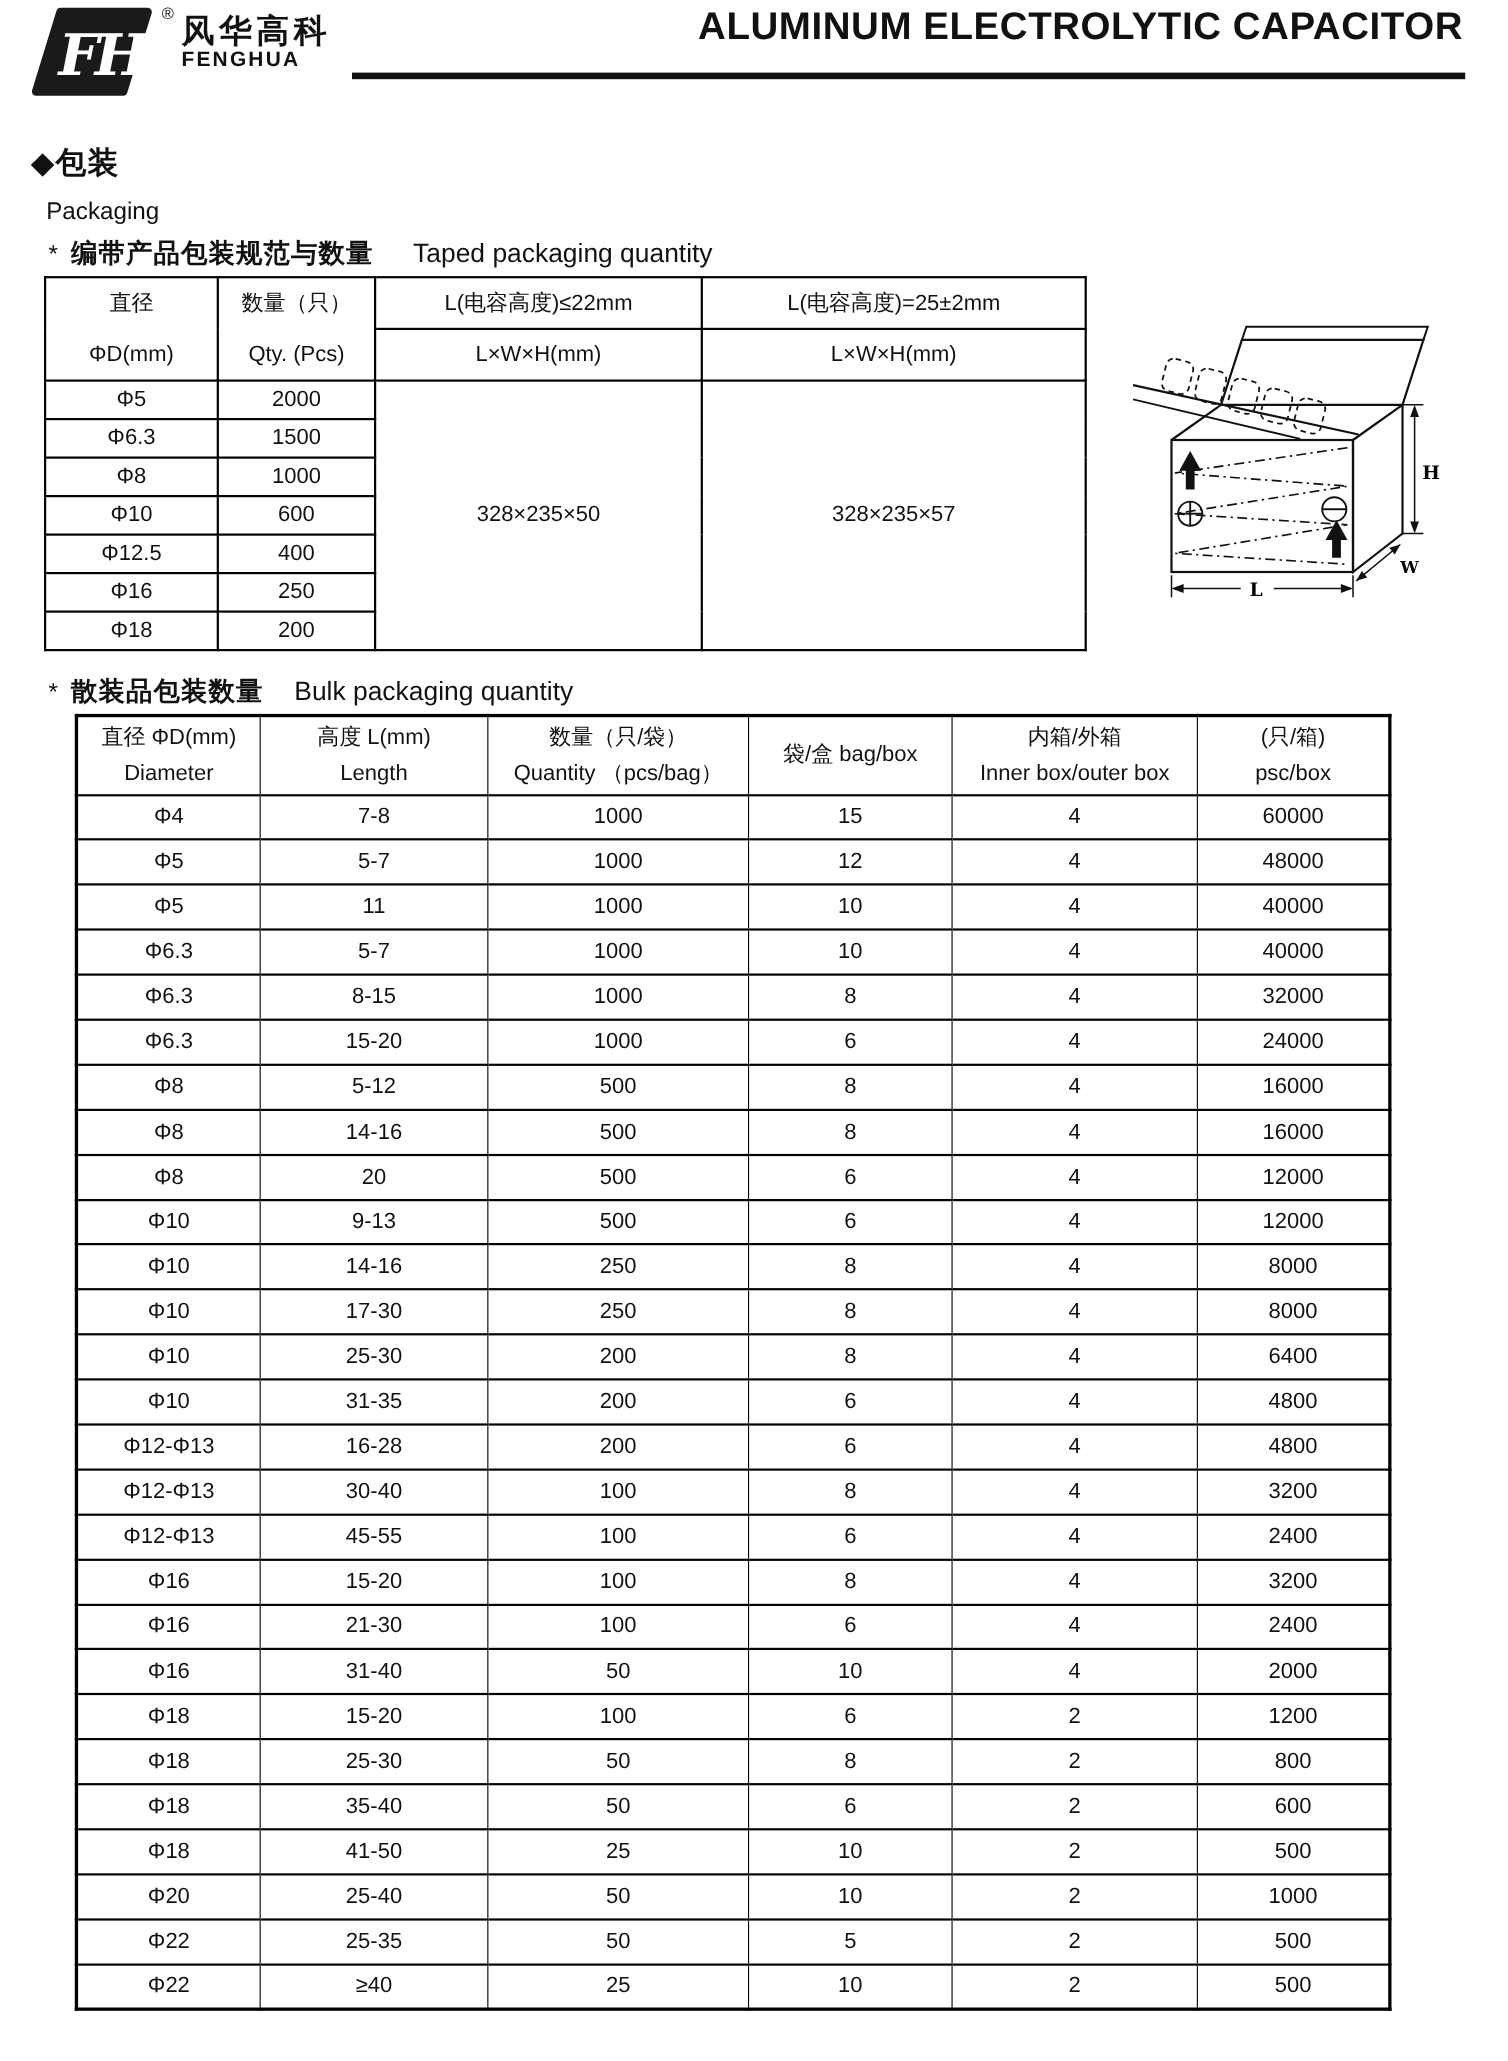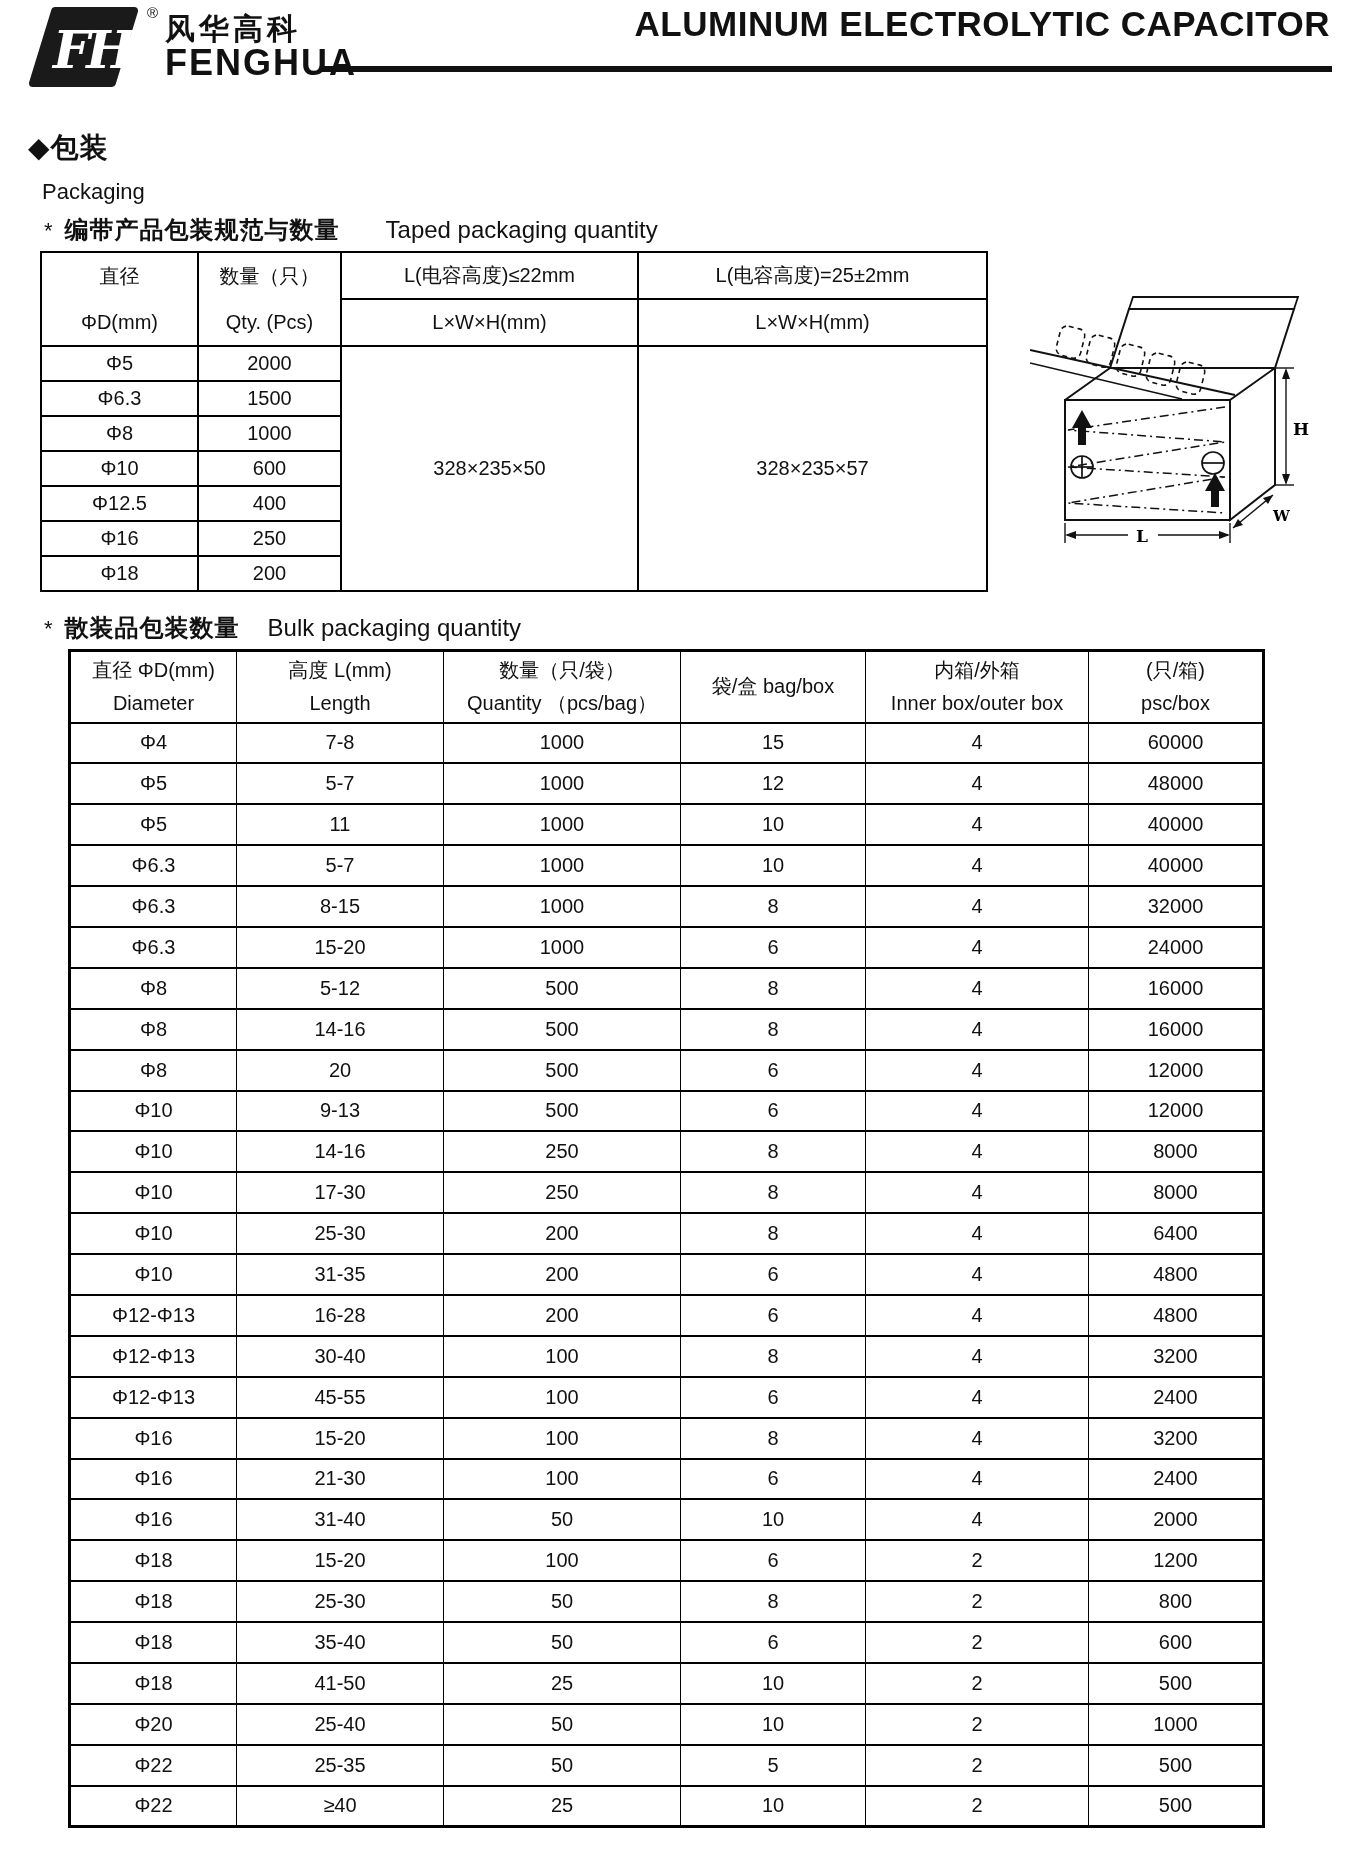--- a/index.html
+++ b/index.html
@@ -8,32 +8,32 @@
     background: #fff;
     position: relative;
     overflow: hidden;
     font-family: "Liberation Sans", "DejaVu Sans", sans-serif;
     color: #111;
   }
   .abs { position: absolute; }
 
   
   .brand-cn { font-size: 30px; font-weight: 700; letter-spacing: 4px; line-height: 1.1; white-space: nowrap; }
-  .brand-en { font-size: 36px; font-weight: 700; letter-spacing: 2px; line-height: 1.0; white-space: nowrap; }
+  .brand-en { font-size: 19px; font-weight: 700; letter-spacing: 2px; line-height: 1.0; white-space: nowrap; }
   .reg-mark { font-size: 15px; font-weight: 400; }
   .page-title { font-size: 35px; font-weight: 700; white-space: nowrap; letter-spacing: 0.5px; }
   .title-rule { background: #111; height: 6px; }
 
   
   .sec-cn { font-size: 28px; font-weight: 600; letter-spacing: 1px; }
   .sec-en { font-size: 22px; }
   .tbl-heading { font-size: 24px; white-space: nowrap; }
   .tbl-heading .star { font-size: 22px; margin-right: 12px; }
   .tbl-heading .cn { font-weight: 600; letter-spacing: 1px; }
-  .tbl-heading .en { margin-left: 46px; font-weight: 400; }
+  .tbl-heading .en { margin-left: 36px; font-weight: 400; }
 
   
   table { border-collapse: collapse; table-layout: fixed; background: #fff; }
   td, th { padding: 0; text-align: center; vertical-align: middle; font-weight: 400; }
 
   
   .taped { width: 946px; border: 2px solid #000; }
   .taped td { border: 2px solid #000; font-size: 20px; }
   .taped thead tr { height: 47px; }
   .taped tbody tr { height: 35px; }

